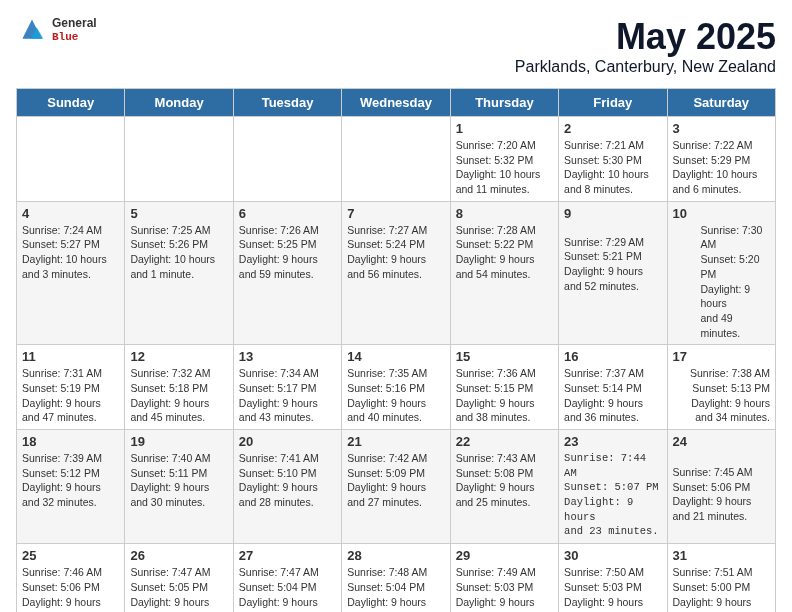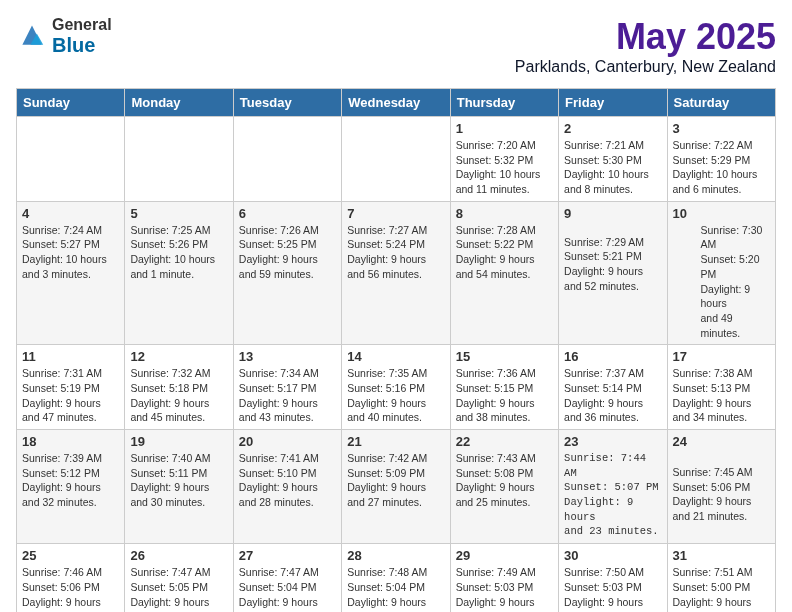--- a/index.html
+++ b/index.html
@@ -29,35 +29,35 @@
     .logo-icon {
       width: 32px;
       height: 28px;
     }
     .title-section {
       text-align: right;
     }
     .main-title {
       font-size: 36px;
       font-weight: bold;
-      color: #4c1d95;
+      color: #0f172a;
     }
     .subtitle {
       font-size: 16px;
       color: #0f172a;
     }
     .calendar {
       width: 100%;
       border-collapse: collapse;
       font-size: 11px;
     }
     .calendar th {
       background-color: #2e6da4;
       color: #fff;
-      text-align: left;
+      text-align: center;
       padding: 6px 6px;
       font-size: 13px;
       font-weight: bold;
       border: 1px solid #ccc;
     }
     .calendar td {
       border: 1px solid #ccc;
       vertical-align: top;
       padding: 4px 5px;
       width: calc(100% / 7);
@@ -88,22 +88,22 @@
 </head>
 <body>
 
 <div class="header-section">
   <div class="logo">
     <svg class="logo-icon" viewBox="0 0 40 34" xmlns="http://www.w3.org/2000/svg">
       <polygon points="8,28 20,4 32,28" fill="#1a6db5" opacity="0.85"></polygon>
       <polygon points="18,28 26,14 34,28" fill="#1a9dd9" opacity="0.9"></polygon>
     </svg>
     <div class="logo-text">
-      <span style="font-size:16px;font-weight:bold;color:#333;line-height:1.1;">General</span>
-      <span style="font-size:20px;font-weight:bold;color:#0369a1;line-height:1.1;">Blue</span>
+      <span style="font-size:12px;font-weight:bold;color:#333;line-height:1.1;">General</span>
+      <span style="font-size:11px;font-weight:bold;color:#b91c1c;line-height:1.1;font-family:Liberation Mono, monospace;">Blue</span>
     </div>
   </div>
   <div class="title-section">
     <div class="main-title">May 2025</div>
     <div class="subtitle">Parklands, Canterbury, New Zealand</div>
   </div>
 </div>
 
 <table class="calendar">
   <thead>
@@ -234,21 +234,21 @@
         </td>
         <td>
           <div class="day-number">16</div>
           <div class="day-info" style="white-space: pre-line;">Sunrise: 7:37 AM
 Sunset: 5:14 PM
 Daylight: 9 hours
 and 36 minutes.</div>
         </td>
         <td>
           <div class="day-number">17</div>
-          <div class="day-info" style="white-space: pre-line;">Sunrise: 7:38 AM
+          <div class="day-info" style="white-space: pre-line; text-align: right;">Sunrise: 7:38 AM
 Sunset: 5:13 PM
 Daylight: 9 hours
 and 34 minutes.</div>
         </td>
       </tr>
       <tr>
         <td>
           <div class="day-number">18</div>
           <div class="day-info" style="white-space: pre-line;">Sunrise: 7:39 AM
 Sunset: 5:12 PM

